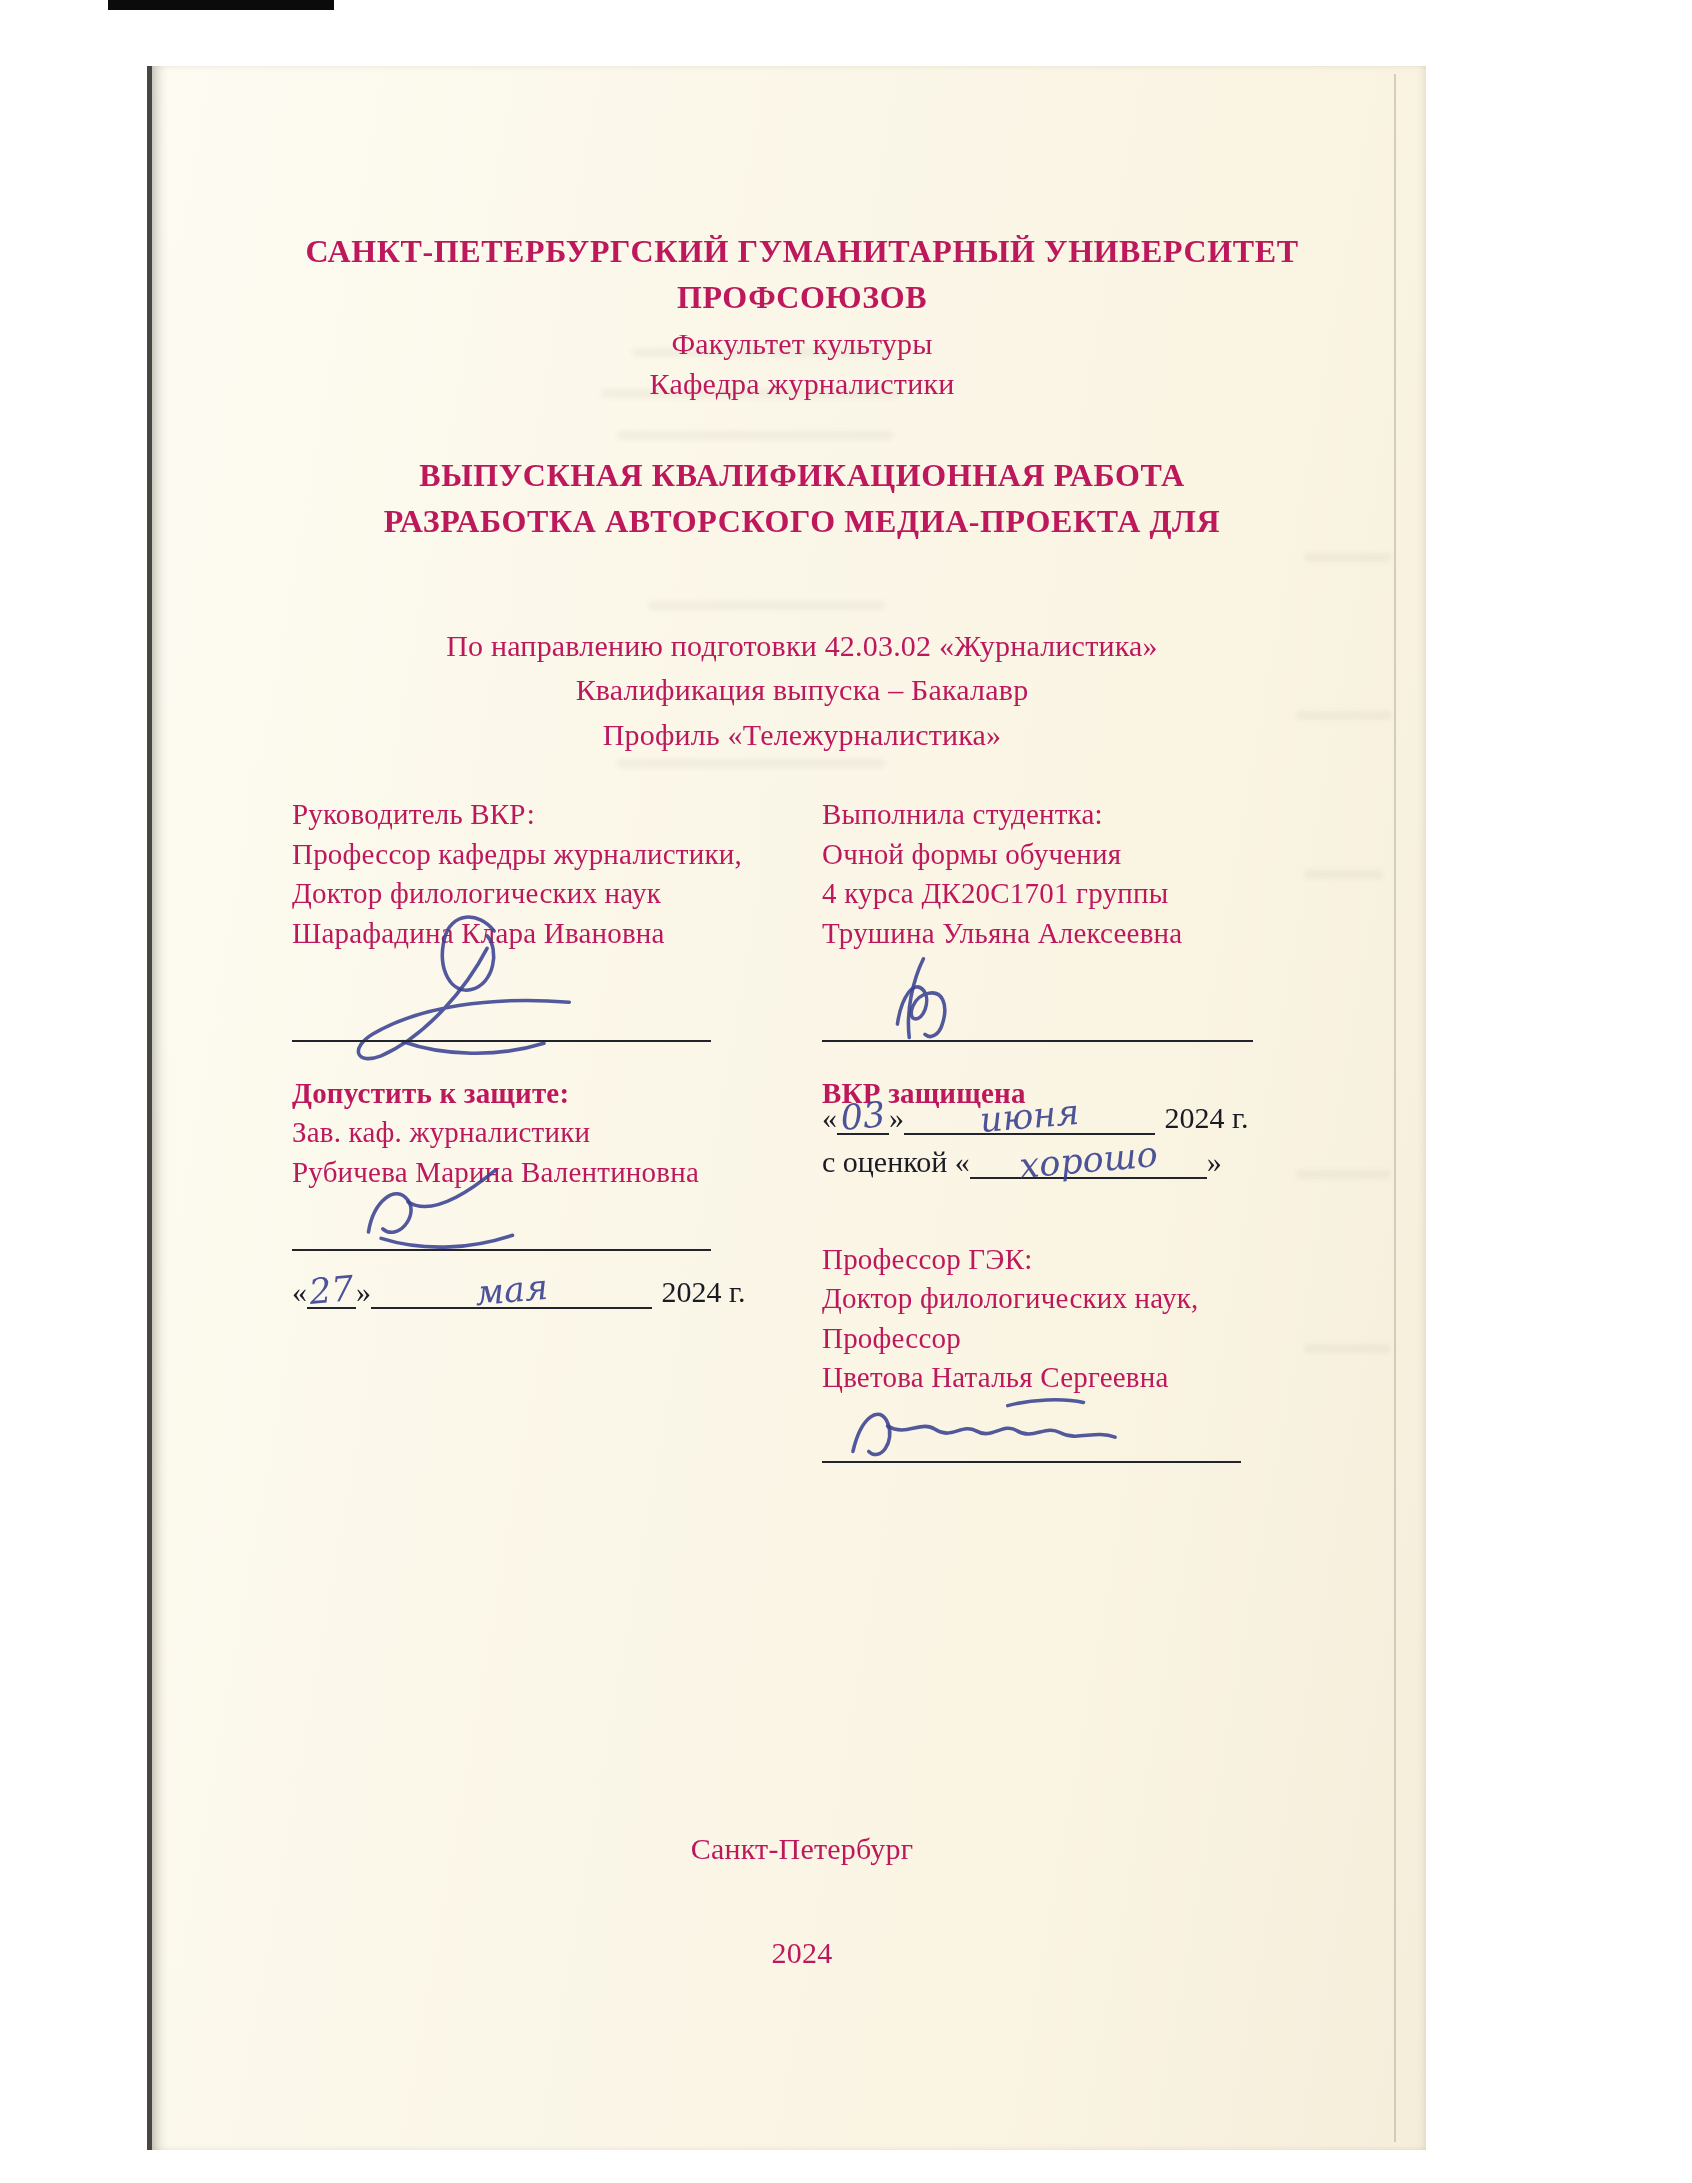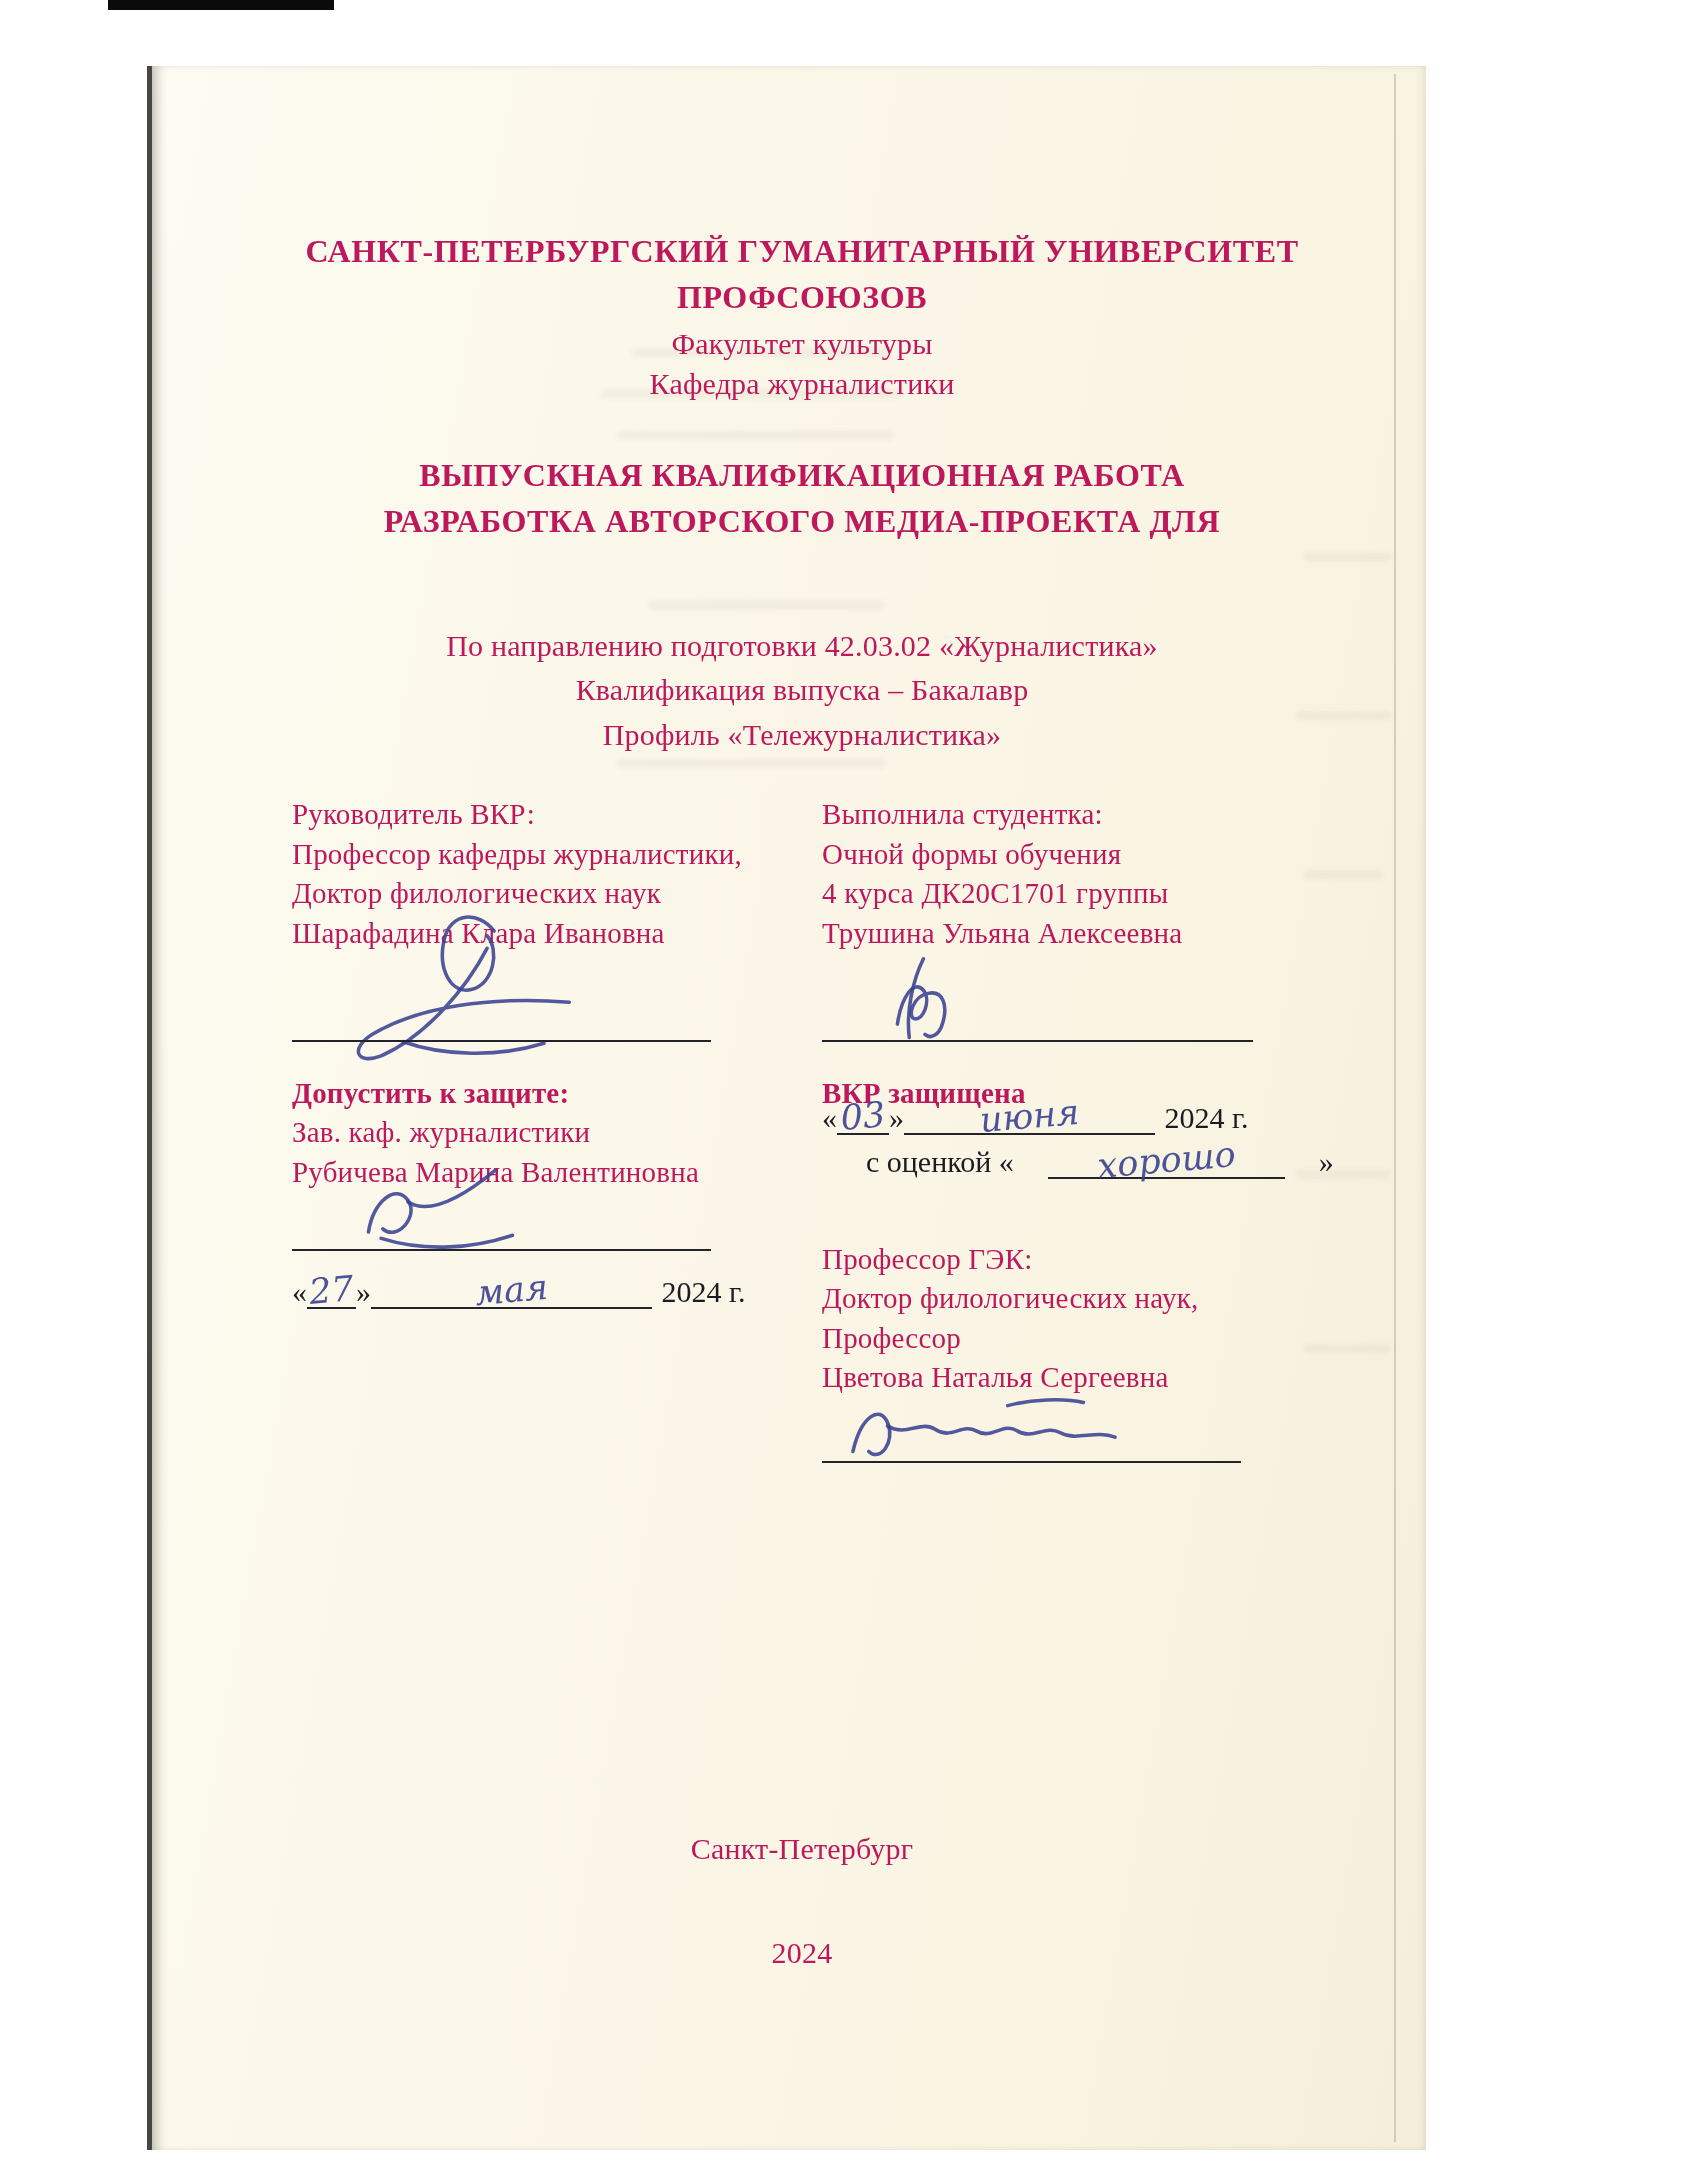--- a/index.html
+++ b/index.html
@@ -125,21 +125,21 @@
     <span class="blank" style="width:52px;">
       <span class="hw">03</span>
     </span>
     <span>»</span>
     <span class="blank" style="width:251px;">
       <span class="hw">июня</span>
     </span>
     <span style="margin-left:9.5px;">2024 г.</span>
   </div>
 
-  <div class="dateline" style="left:866px;top:1141px;gap:34px;">
+  <div class="dateline" style="left:822px;top:1141px;">
     <span>с оценкой «</span>
     <span class="blank" style="width:237px;">
       <span class="hw">хорошо</span>
     </span>
     <span>»</span>
   </div>
 
   <div class="t" style="left:822px;top:1243px;">Профессор ГЭК:</div>
   <div class="t" style="left:822px;top:1282px;">Доктор филологических наук,</div>
   <div class="t" style="left:822px;top:1322px;">Профессор</div>

